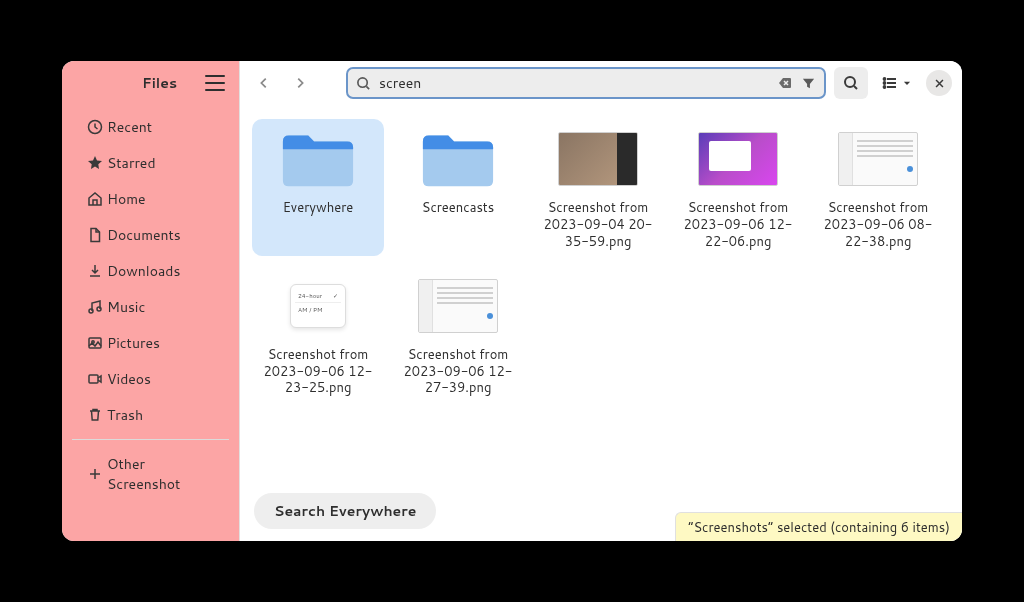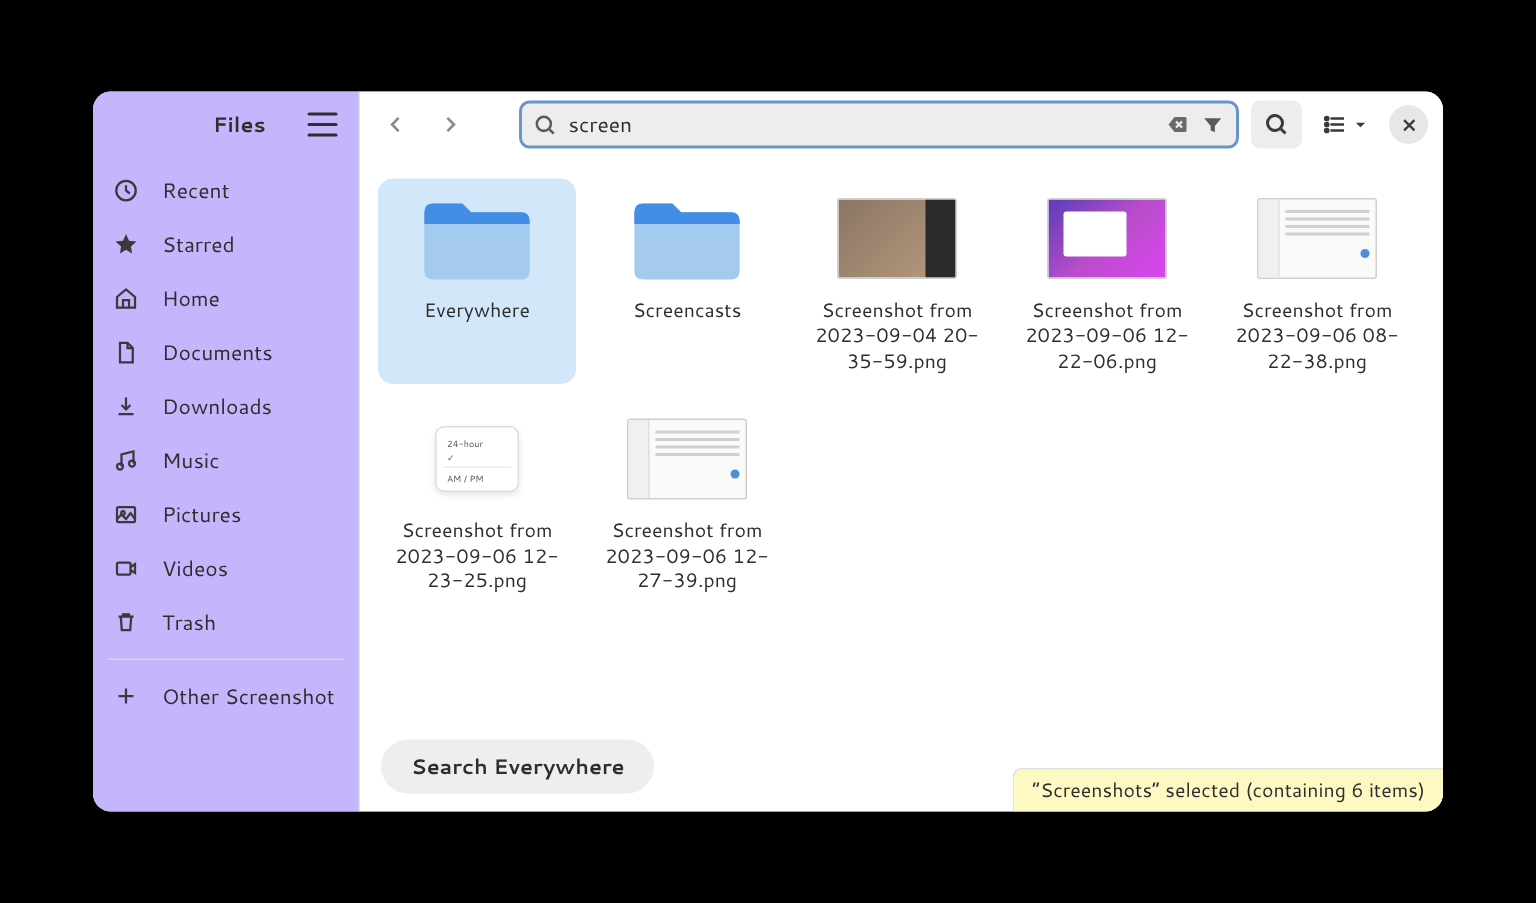--- a/index.html
+++ b/index.html
@@ -21,21 +21,21 @@
       height: 480px;
       background: #fff;
       border-radius: 12px;
       overflow: hidden;
       display: flex;
       box-shadow: 0 0 0 1px rgba(0,0,0,0.05);
       position: relative;
     }
     .sidebar {
       width: 178px;
-      background: #c4b5fd;
+      background: #fca5a5;
       display: flex;
       flex-direction: column;
       border-right: 1px solid #e1e0df;
     }
     .sidebar-header {
       height: 44px;
       display: flex;
       align-items: center;
       padding: 0 14px;
       justify-content: space-between;
@@ -61,25 +61,25 @@
       background: #2e2e2e;
       border-radius: 1px;
     }
     .sidebar-list {
       padding: 4px 0;
       flex: 1;
     }
     .sidebar-item {
       display: flex;
       align-items: center;
-      padding: 8px 14px;
+      padding: 8px 25px;
       font-size: 14px;
       color: #2e2e2e;
       cursor: pointer;
-      gap: 16px;
+      gap: 4px;
     }
     .sidebar-icon {
       width: 16px;
       height: 16px;
       display: inline-flex;
       align-items: center;
       justify-content: center;
       color: #3a3a3a;
       flex-shrink: 0;
     }
@@ -281,21 +281,21 @@
     .thumb-clock{
       width:56px;height:44px;
       background:#fff;
       border:1px solid #ddd;
       border-radius:6px;
       box-shadow:0 2px 4px rgba(0,0,0,0.1);
       padding:4px;
       font-size:6px;
       color:#555;
     }
-    .thumb-clock-row{display:flex;justify-content:space-between;align-items:flex-start;padding:2px 3px;border-bottom:1px solid #eee;flex-direction:column;}
+    .thumb-clock-row{display:flex;justify-content:space-between;align-items:flex-end;padding:2px 3px;border-bottom:1px solid #eee;}
   </style>
 </head>
 <body>
 
 <div class="window">
 
   <div class="sidebar">
     <div class="sidebar-header">
       <span class="sidebar-title">Files</span>
       <div class="hamburger">

